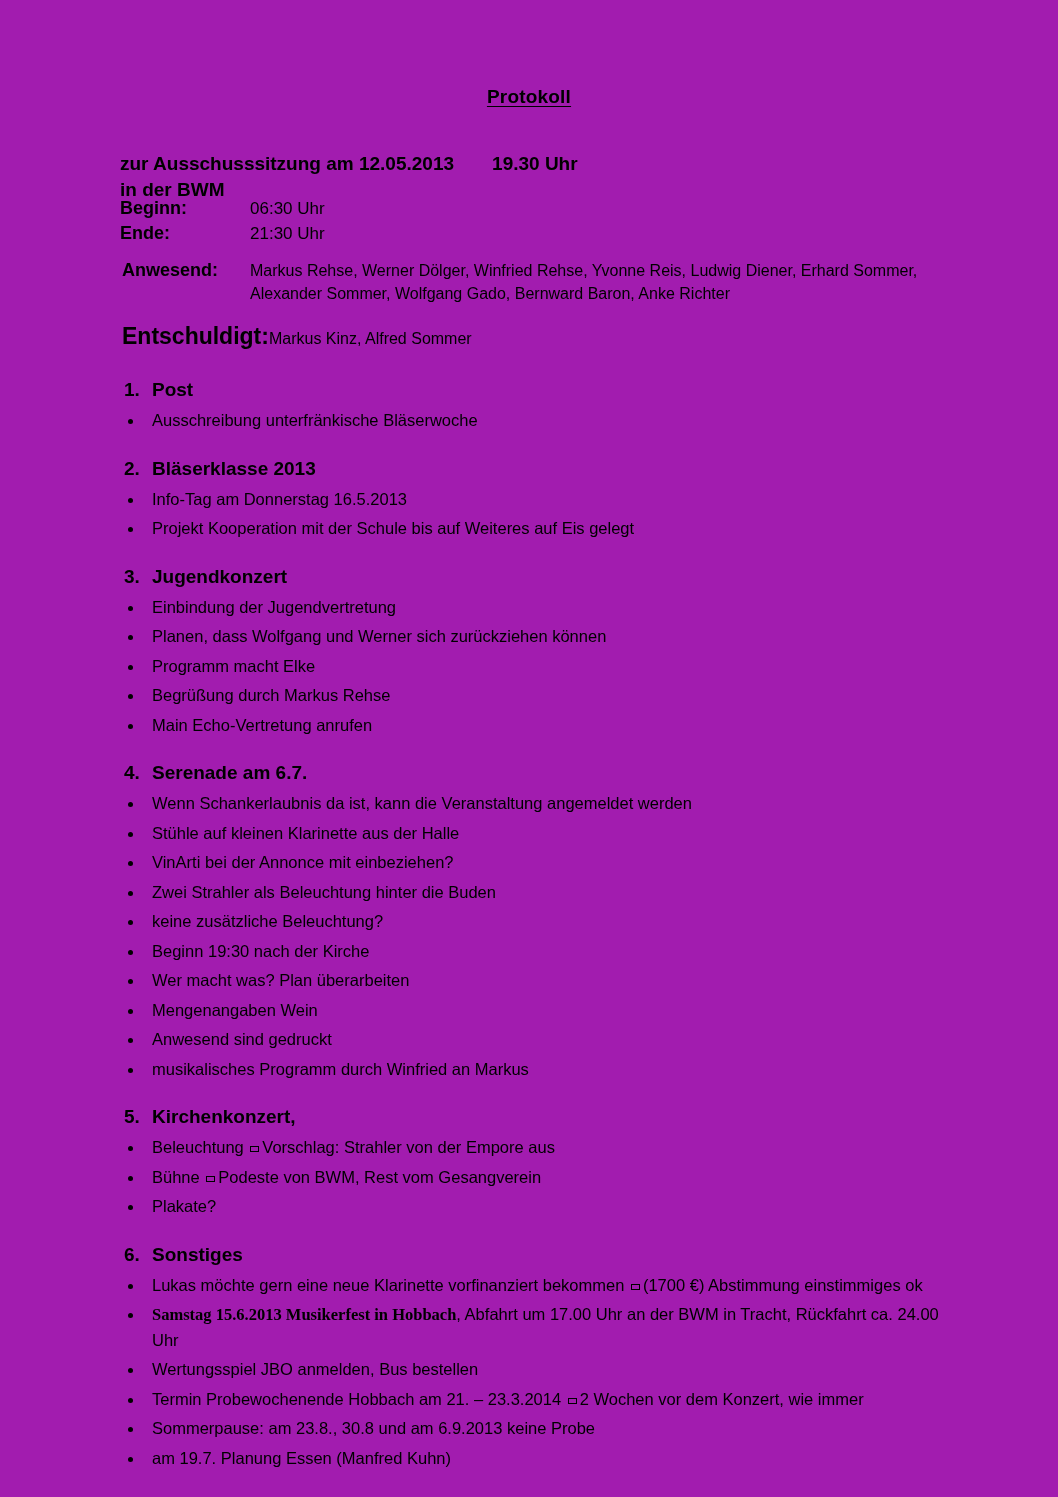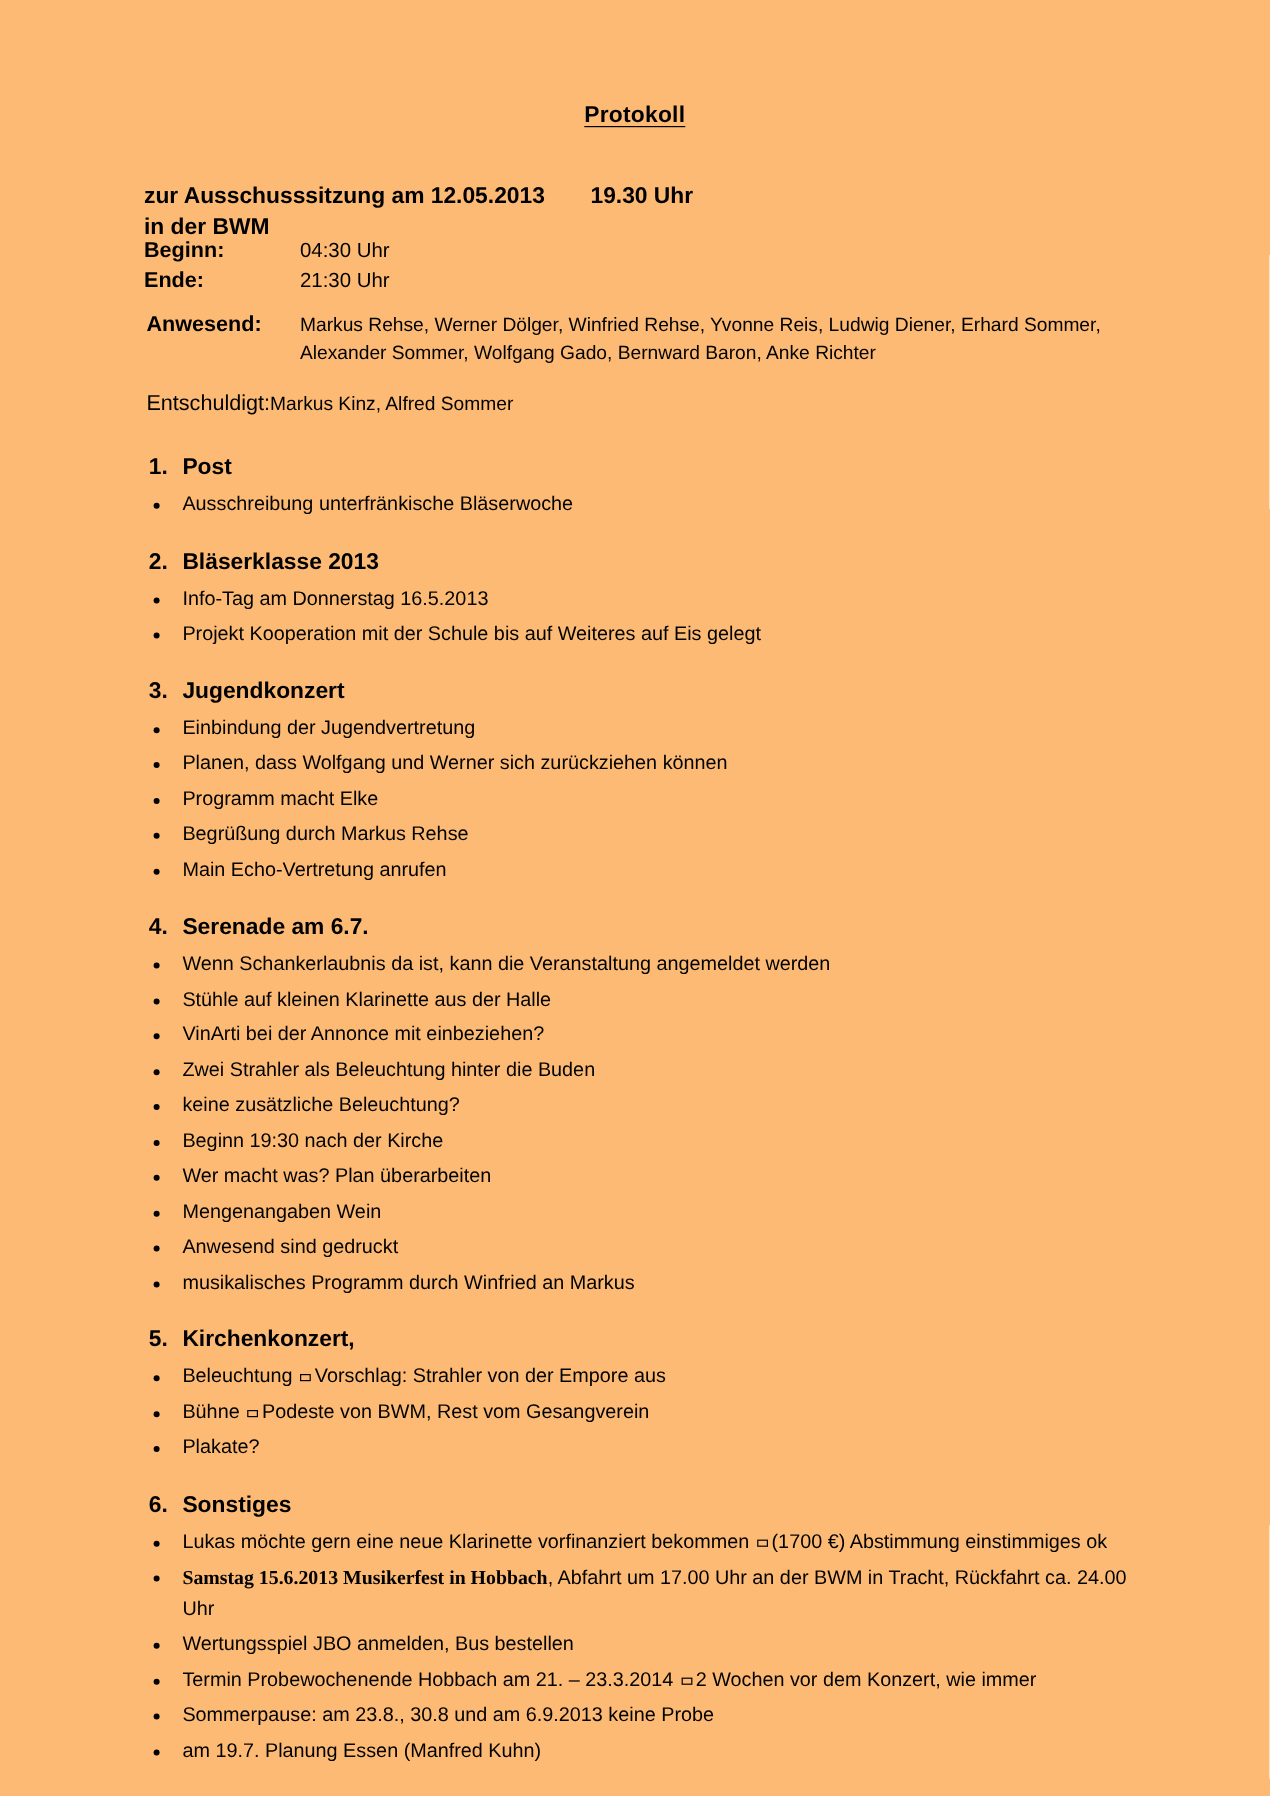--- a/index.html
+++ b/index.html
@@ -11,21 +11,21 @@
   body {
     font-family: "Liberation Sans", sans-serif;
     color: #000000;
     -webkit-font-smoothing: none;
   }
   .page {
     position: relative;
     width: 1058px;
     height: 1497px;
     margin: 0 auto;
-    background: #fdba74;
+    background: #a21caf;
     overflow: hidden;
     box-sizing: border-box;
   }
 
   
   .doc-title {
     position: absolute;
     top: 86px;
     left: 0;
     right: 0;
@@ -101,22 +101,22 @@
 
   .excused {
     position: absolute;
     left: 122px;
     top: 325px;
     font-size: 16px;
     line-height: 23px;
     white-space: nowrap;
   }
   .excused-label {
-    font-weight: normal;
-    font-size: 18px;
+    font-weight: bold;
+    font-size: 23px;
   }
   .excused-value {
     font-size: 16px;
   }
 
   
   .sections {
     position: absolute;
     left: 0;
     top: 377px;
@@ -188,21 +188,21 @@
   <div class="doc-title">
     <span class="u">Protokoll</span>
   </div>
 
   <div class="subtitle"><span>zur Ausschusssitzung am 12.05.2013</span><span class="gap"></span><span>19.30 Uhr</span>
 <span>in der BWM</span></div>
 
   <div class="meta">
     <div class="meta-row">
       <span class="meta-label">Beginn:</span>
-      <span class="meta-value">04:30 Uhr</span>
+      <span class="meta-value">06:30 Uhr</span>
     </div>
     <div class="meta-row">
       <span class="meta-label">Ende:</span>
       <span class="meta-value">21:30 Uhr</span>
     </div>
   </div>
 
   <div class="attend">
     <div class="attend-row">
       <span class="attend-label">Anwesend:</span>

